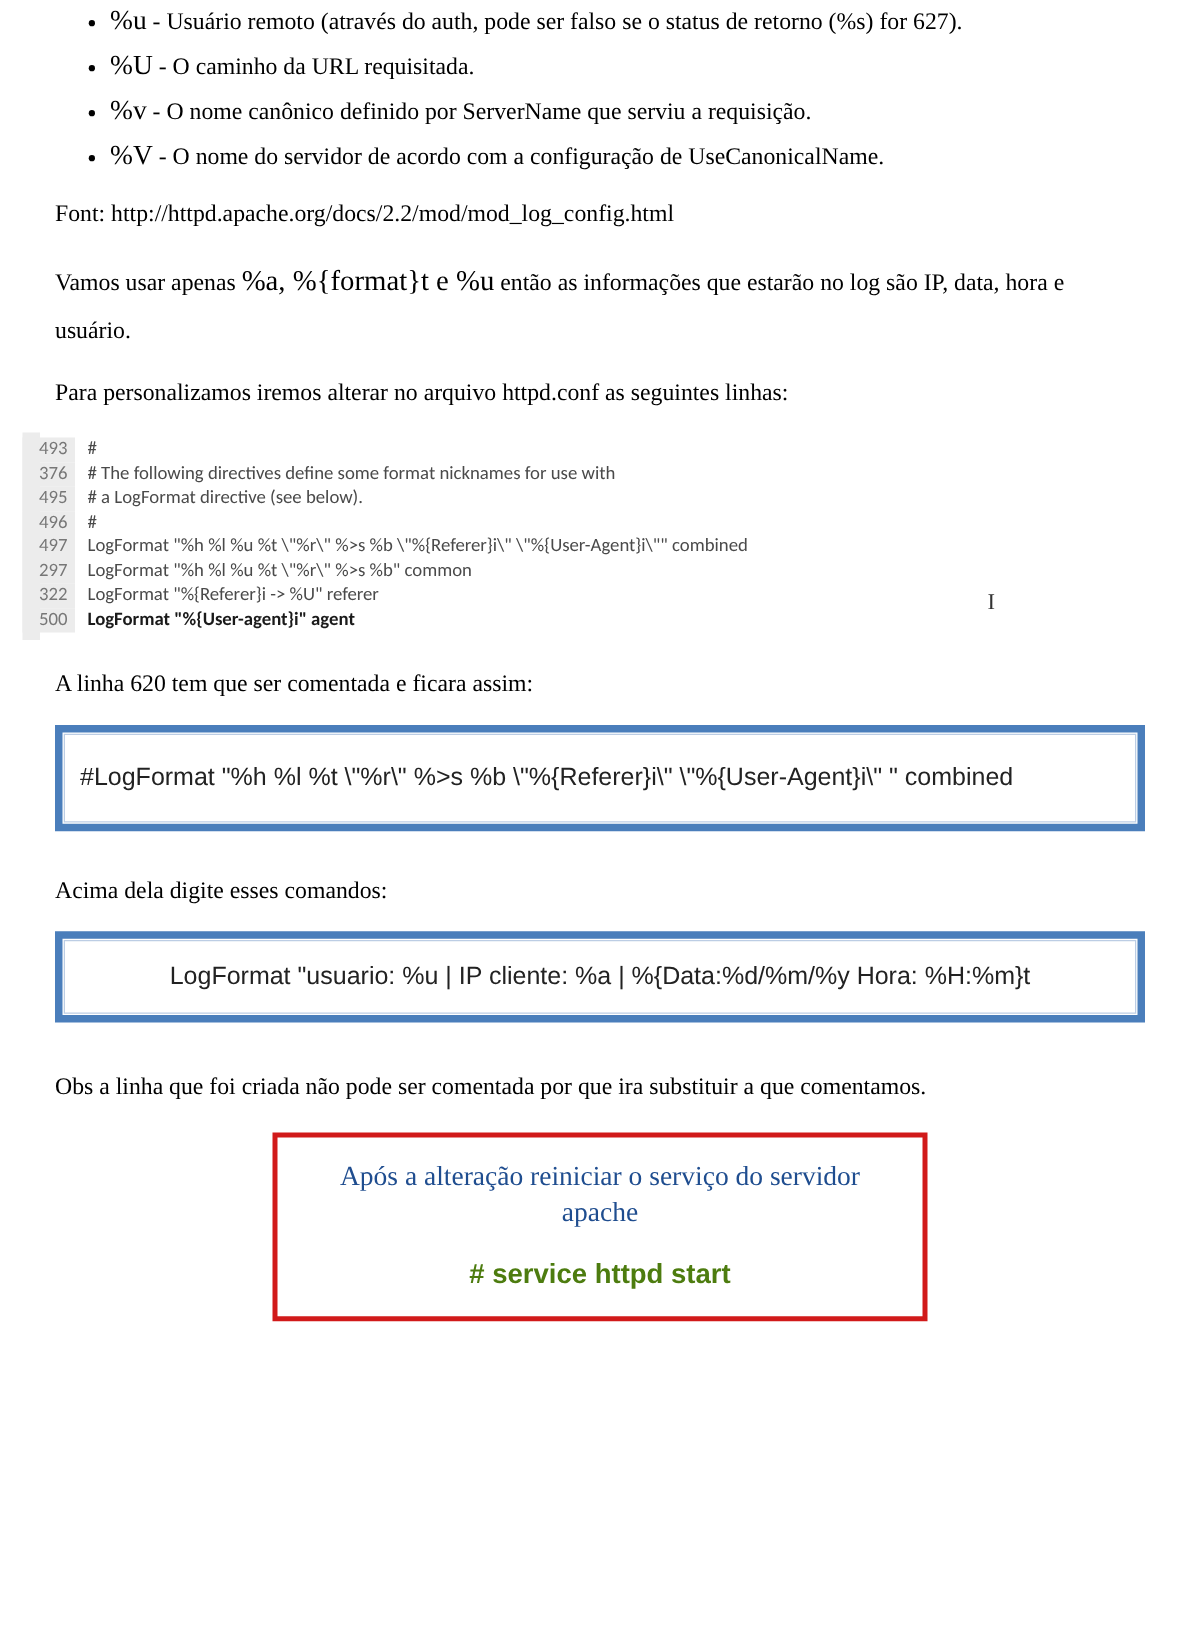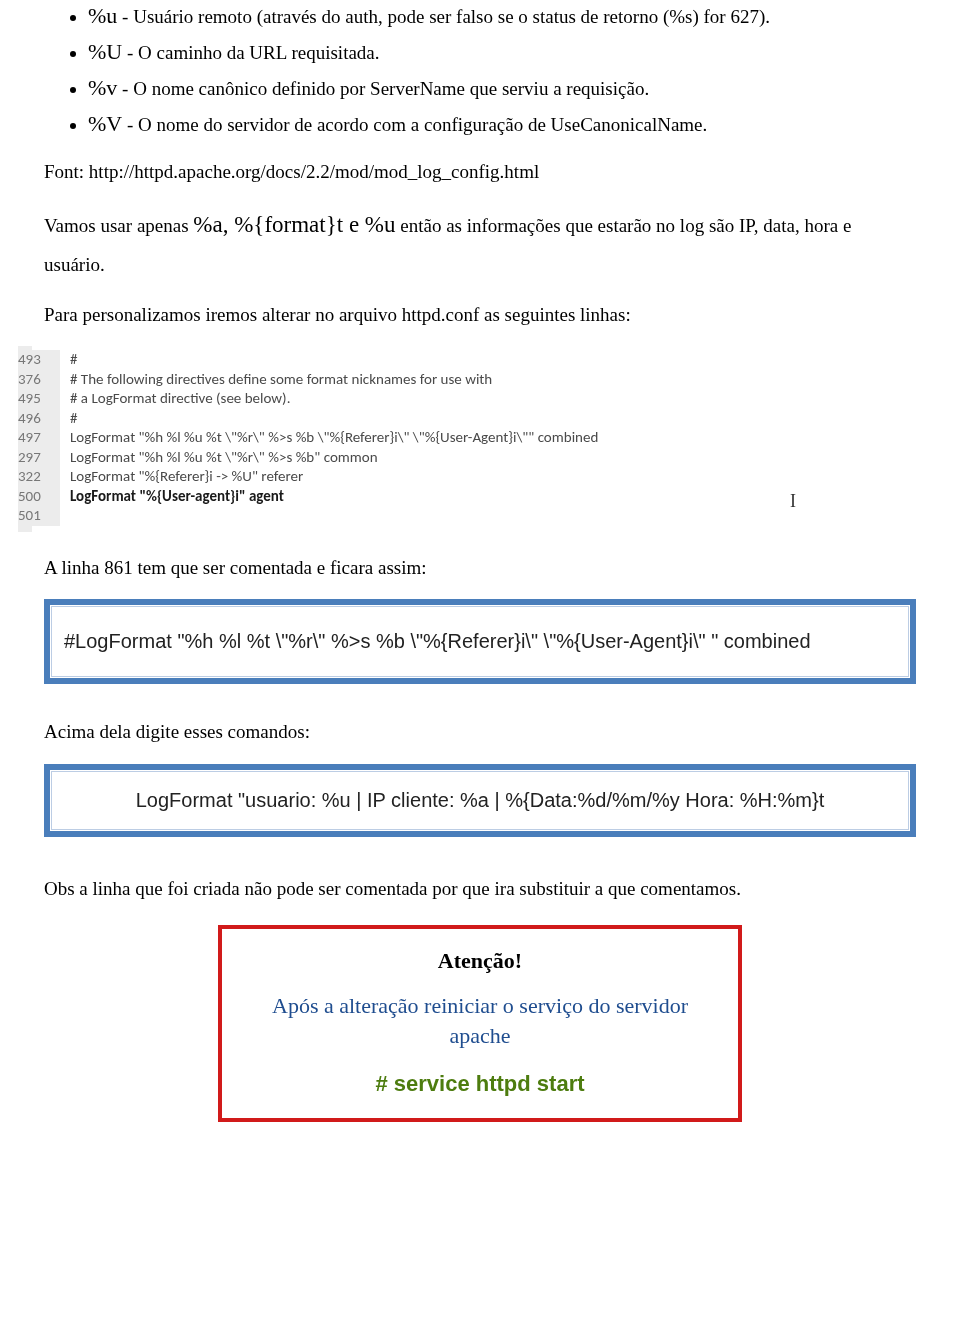--- a/index.html
+++ b/index.html
@@ -43,21 +43,21 @@
     position: relative;
     font-family: Tahoma, Calibri, sans-serif;
   }
   .codeblock .row {
     display: flex;
     align-items: baseline;
     line-height: 1.3;
   }
   .codeblock .ln {
     width: 36px;
-    text-align: left;
+    text-align: right;
     color: #777;
     background: #ececec;
     padding-right: 6px;
     margin-left: -14px;
     padding-left: 0;
   }
   .codeblock .txt {
     padding-left: 10px;
     white-space: nowrap;
     color: #4a4a4a;
@@ -157,38 +157,33 @@
       <div class="txt">LogFormat "%h %l %u %t \"%r\" %&gt;s %b" common</div>
     </div>
     <div class="row">
       <div class="ln">322</div>
       <div class="txt">LogFormat "%{Referer}i -&gt; %U" referer</div>
     </div>
     <div class="row">
       <div class="ln">500</div>
       <div class="txt bold">LogFormat "%{User-agent}i" agent</div>
     </div>
-    <div class="row">
-      <div class="ln">501</div>
-      <div class="txt"></div>
-    </div>
     <span class="cursor-mark">I</span>
 </div>
 
-<p class="body">A linha 861 tem que ser comentada e ficara assim:</p>
+<p class="body">A linha 620 tem que ser comentada e ficara assim:</p>
 
 <div class="blue-box">
   <span>#LogFormat "%h %l %t \"%r\" %&gt;s %b \"%{Referer}i\" \"%{User-Agent}i\" " combined</span>
 </div>
 
 <p class="body">Acima dela digite esses comandos:</p>
 
 <div class="blue-box center">
   <span>LogFormat "usuario: %u | IP cliente: %a | %{Data:%d/%m/%y Hora: %H:%m}t</span>
 </div>
 
 <p class="body gap">Obs a linha que foi criada não pode ser comentada por que ira substituir a que comentamos.</p>
 
 <div class="red-box">
-  <div class="title">Atenção!</div>
   <div class="line2">Após a alteração reiniciar o serviço do servidor apache</div>
   <div class="cmd"># service httpd start</div>
 </div>
 
 </body></html>

